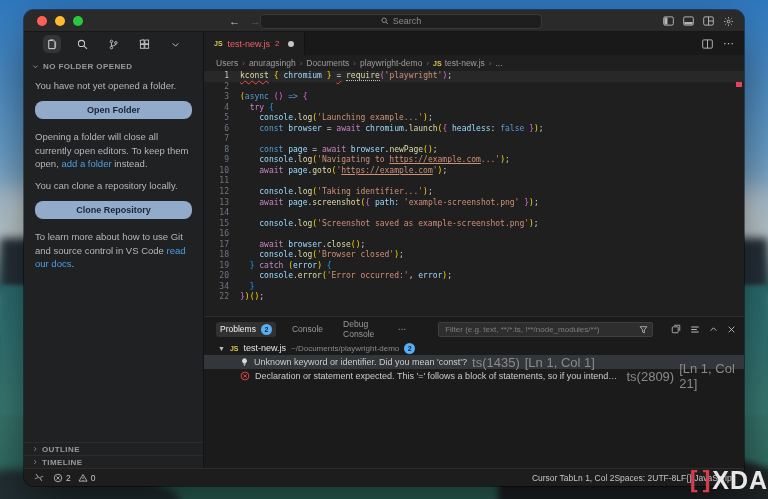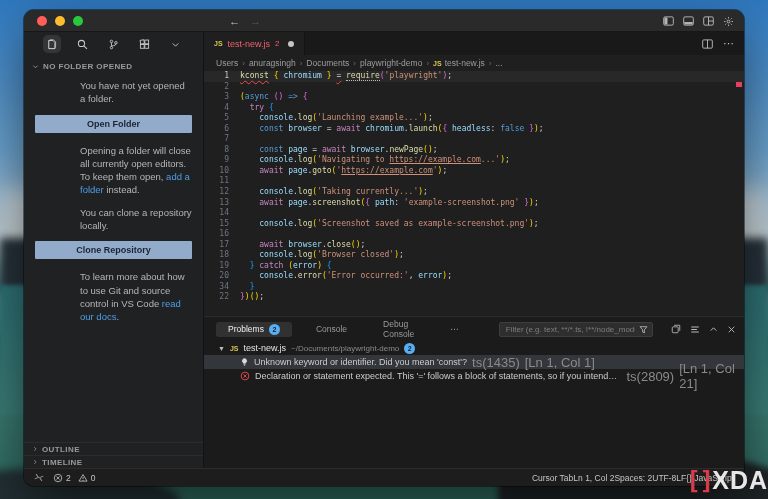--- a/index.html
+++ b/index.html
@@ -34,22 +34,22 @@
   
   .main { flex:1; display:flex; min-height:0; }
 
   
   .sidebar { width:180px; flex:0 0 180px; background:#202122; border-right:1px solid #131313; display:flex; flex-direction:column; font-size:9.5px; color:#b6b6b6; }
   .act-row { height:24px; display:flex; align-items:center; justify-content:center; gap:13px; color:#c9c9c9; }
   .act-btn { width:18px; height:18px; display:flex; align-items:center; justify-content:center; border-radius:5px; }
   .act-btn.active { background:#343536; color:#e6e6e6; }
   .side-header { display:flex; align-items:center; gap:4px; padding:6px 8px 4px 8px; color:#9a9a9a; font-size:8px; font-weight:bold; letter-spacing:.4px; }
   .side-body { padding:4px 11px 0 11px; line-height:1.4; }
-  .side-body p { margin-bottom:9px;margin-left:45px; }
-  .side-btn { display:block; width:100%; height:18px; border:none; border-radius:1px; background:#92abca; color:#1b2433;
+  .side-body p { margin-bottom:9px; }
+  .side-btn { display:block; width:100%; height:18px; border:none; border-radius:8px; background:#92abca; color:#1b2433;
     font-family:"Liberation Sans",sans-serif; font-size:9px; font-weight:bold; margin:2px 0 11px 0; cursor:pointer; }
   .link { color:#4d9fe6; cursor:pointer; }
   .side-bottom { margin-top:auto; font-size:8px; font-weight:bold; color:#9a9a9a; letter-spacing:.4px; }
   .side-sec { height:13px; display:flex; align-items:center; gap:4px; border-top:1px solid #2c2c2c; padding-left:8px; }
 
   
   .editor-col { flex:1; display:flex; flex-direction:column; min-width:0; background:#1f1f1f; }
   .tabbar { height:23px; flex:0 0 23px; background:#191919; display:flex; position:relative; }
   .tab { height:100%; padding:0 10px; display:flex; align-items:center; gap:5px; background:#1f1f1f; border-right:1px solid #131313; font-size:9px; }
   .js-badge { color:#d8c64f; font-size:7px; font-weight:bold; }
@@ -71,21 +71,21 @@
   .tok-pl{color:#d4d4d4} .tok-kw{color:#569cd6} .tok-ct{color:#c586c0} .tok-vr{color:#9cdcfe}
   .tok-fn{color:#dcdcaa} .tok-st{color:#ce9178} .tok-b1{color:#ffd700} .tok-b2{color:#da70d6} .tok-b3{color:#179fff}
   .tok-err { text-decoration:underline wavy #f14c4c 1px; text-underline-offset:2px; }
   .tok-ul { text-decoration:underline; }
   .tok-du { border-bottom:1px dotted #bdbdbd; }
   .ruler-marker { position:absolute; top:11px; right:2px; width:6px; height:5px; background:#e4415e; }
 
   
   .panel { height:152px; flex:0 0 152px; background:#1b1b1c; border-top:1px solid #2c2c2c; display:flex; flex-direction:column; font-size:9px; }
   .panel-header { height:24px; flex:0 0 24px; display:flex; align-items:center; padding:0 8px 0 12px; gap:14px; }
-  .ptab { color:#9a9a9a; font-size:8.5px; display:flex; align-items:center; gap:5px; cursor:pointer; padding:2px 12px; border-radius:3px; }
+  .ptab { color:#9a9a9a; font-size:8.5px; display:flex; align-items:center; gap:5px; cursor:pointer; padding:2px 4px; border-radius:3px; }
   .ptab.active { color:#f0f0f0; background:#313132; }
   .pbadge { width:11px; height:11px; border-radius:50%; background:#58aef2; color:#0e2036; font-size:7px; font-weight:bold; display:flex; align-items:center; justify-content:center; }
   .panel-spacer { flex:1; }
   .filter-box { width:240px; height:15px; background:#2e2e2f; border:1px solid #3e3e3f; border-radius:2px; display:flex; align-items:center; padding:0 4px 0 6px; gap:4px; }
   .filter-box input { flex:1; background:transparent; border:none; outline:none; color:#bbbbbb; font-size:8px; font-family:"Liberation Sans",sans-serif; }
   .filter-box input::placeholder { color:#7e7e7e; }
   .ph-icons { display:flex; align-items:center; gap:9px; color:#c5c5c5; margin-left:4px; }
   .panel-tree { flex:1; overflow:hidden; }
   .tree-file { height:14px; display:flex; align-items:center; gap:5px; padding-left:14px; }
   .tree-file .fname { color:#e4e4e4; }
@@ -125,20 +125,27 @@
   <div class="titlebar">
     <div class="lights">
       <div class="light red"></div>
       <div class="light yellow"></div>
       <div class="light green"></div>
     </div>
     <div class="nav-arrows">
       <span>←</span>
       <span class="fwd">→</span>
     </div>
+    <div class="tb-search">
+      <svg width="8" height="8" viewBox="0 0 16 16">
+          <circle cx="6.5" cy="6.5" r="4.5" fill="none" stroke="#8b8b8b" stroke-width="2"></circle>
+          <line x1="10" y1="10" x2="14" y2="14" stroke="#8b8b8b" stroke-width="2"></line>
+        </svg>
+      <span>Search</span>
+    </div>
     <div class="tb-icons">
       <svg width="11" height="10" viewBox="0 0 16 14">
           <rect x="1" y="1" width="14" height="12" rx="2" fill="none" stroke="#b5b5b5" stroke-width="1.4"></rect>
           <rect x="2" y="2" width="4.5" height="10" fill="#b5b5b5"></rect>
         </svg>
       <svg width="11" height="10" viewBox="0 0 16 14">
           <rect x="1" y="1" width="14" height="12" rx="2" fill="none" stroke="#b5b5b5" stroke-width="1.4"></rect>
           <rect x="2" y="8.5" width="12" height="3.5" fill="#b5b5b5"></rect>
         </svg>
       <svg width="11" height="10" viewBox="0 0 16 14">
@@ -274,21 +281,21 @@
           <div class="code-line"><span class="gutter">2</span><span class="ct"></span></div>
           <div class="code-line"><span class="gutter">3</span><span class="ct"><span class="tok-b1">(</span><span class="tok-kw">async</span><span class="tok-pl"> </span><span class="tok-b2">()</span><span class="tok-pl"> </span><span class="tok-kw">=&gt;</span><span class="tok-pl"> </span><span class="tok-b2">{</span></span></div>
           <div class="code-line"><span class="gutter">4</span><span class="ct"><span class="tok-pl">  </span><span class="tok-ct">try</span><span class="tok-pl"> </span><span class="tok-b3">{</span></span></div>
           <div class="code-line"><span class="gutter">5</span><span class="ct"><span class="tok-pl">    </span><span class="tok-vr">console</span><span class="tok-pl">.</span><span class="tok-fn">log</span><span class="tok-b1">(</span><span class="tok-st">'Launching example...'</span><span class="tok-b1">)</span><span class="tok-pl">;</span></span></div>
           <div class="code-line"><span class="gutter">6</span><span class="ct"><span class="tok-pl">    </span><span class="tok-kw">const</span><span class="tok-pl"> </span><span class="tok-vr">browser</span><span class="tok-pl"> = </span><span class="tok-ct">await</span><span class="tok-pl"> </span><span class="tok-vr">chromium</span><span class="tok-pl">.</span><span class="tok-fn">launch</span><span class="tok-b1">(</span><span class="tok-b2">{</span><span class="tok-pl"> </span><span class="tok-vr">headless</span><span class="tok-pl">: </span><span class="tok-kw">false</span><span class="tok-pl"> </span><span class="tok-b2">}</span><span class="tok-b1">)</span><span class="tok-pl">;</span></span></div>
           <div class="code-line"><span class="gutter">7</span><span class="ct"></span></div>
           <div class="code-line"><span class="gutter">8</span><span class="ct"><span class="tok-pl">    </span><span class="tok-kw">const</span><span class="tok-pl"> </span><span class="tok-vr">page</span><span class="tok-pl"> = </span><span class="tok-ct">await</span><span class="tok-pl"> </span><span class="tok-vr">browser</span><span class="tok-pl">.</span><span class="tok-fn">newPage</span><span class="tok-b1">()</span><span class="tok-pl">;</span></span></div>
           <div class="code-line"><span class="gutter">9</span><span class="ct"><span class="tok-pl">    </span><span class="tok-vr">console</span><span class="tok-pl">.</span><span class="tok-fn">log</span><span class="tok-b1">(</span><span class="tok-st">'Navigating to </span><span class="tok-st tok-ul">https://example.com</span><span class="tok-st">...'</span><span class="tok-b1">)</span><span class="tok-pl">;</span></span></div>
           <div class="code-line"><span class="gutter">10</span><span class="ct"><span class="tok-pl">    </span><span class="tok-ct">await</span><span class="tok-pl"> </span><span class="tok-vr">page</span><span class="tok-pl">.</span><span class="tok-fn">goto</span><span class="tok-b1">(</span><span class="tok-st">'</span><span class="tok-st tok-ul">https://example.com</span><span class="tok-st">'</span><span class="tok-b1">)</span><span class="tok-pl">;</span></span></div>
           <div class="code-line"><span class="gutter">11</span><span class="ct"></span></div>
-          <div class="code-line"><span class="gutter">12</span><span class="ct"><span class="tok-pl">    </span><span class="tok-vr">console</span><span class="tok-pl">.</span><span class="tok-fn">log</span><span class="tok-b1">(</span><span class="tok-st">'Taking currently...'</span><span class="tok-b1">)</span><span class="tok-pl">;</span></span></div>
+          <div class="code-line"><span class="gutter">12</span><span class="ct"><span class="tok-pl">    </span><span class="tok-vr">console</span><span class="tok-pl">.</span><span class="tok-fn">log</span><span class="tok-b1">(</span><span class="tok-st">'Taking identifier...'</span><span class="tok-b1">)</span><span class="tok-pl">;</span></span></div>
           <div class="code-line"><span class="gutter">13</span><span class="ct"><span class="tok-pl">    </span><span class="tok-ct">await</span><span class="tok-pl"> </span><span class="tok-vr">page</span><span class="tok-pl">.</span><span class="tok-fn">screenshot</span><span class="tok-b1">(</span><span class="tok-b2">{</span><span class="tok-pl"> </span><span class="tok-vr">path</span><span class="tok-pl">: </span><span class="tok-st">'example-screenshot.png'</span><span class="tok-pl"> </span><span class="tok-b2">}</span><span class="tok-b1">)</span><span class="tok-pl">;</span></span></div>
           <div class="code-line"><span class="gutter">14</span><span class="ct"></span></div>
           <div class="code-line"><span class="gutter">15</span><span class="ct"><span class="tok-pl">    </span><span class="tok-vr">console</span><span class="tok-pl">.</span><span class="tok-fn">log</span><span class="tok-b1">(</span><span class="tok-st">'Screenshot saved as example-screenshot.png'</span><span class="tok-b1">)</span><span class="tok-pl">;</span></span></div>
           <div class="code-line"><span class="gutter">16</span><span class="ct"></span></div>
           <div class="code-line"><span class="gutter">17</span><span class="ct"><span class="tok-pl">    </span><span class="tok-ct">await</span><span class="tok-pl"> </span><span class="tok-vr">browser</span><span class="tok-pl">.</span><span class="tok-fn">close</span><span class="tok-b1">()</span><span class="tok-pl">;</span></span></div>
           <div class="code-line"><span class="gutter">18</span><span class="ct"><span class="tok-pl">    </span><span class="tok-vr">console</span><span class="tok-pl">.</span><span class="tok-fn">log</span><span class="tok-b1">(</span><span class="tok-st">'Browser closed'</span><span class="tok-b1">)</span><span class="tok-pl">;</span></span></div>
           <div class="code-line"><span class="gutter">19</span><span class="ct"><span class="tok-pl">  </span><span class="tok-b3">}</span><span class="tok-pl"> </span><span class="tok-ct">catch</span><span class="tok-pl"> </span><span class="tok-b1">(</span><span class="tok-vr">error</span><span class="tok-b1">)</span><span class="tok-pl"> </span><span class="tok-b3">{</span></span></div>
           <div class="code-line"><span class="gutter">20</span><span class="ct"><span class="tok-pl">    </span><span class="tok-vr">console</span><span class="tok-pl">.</span><span class="tok-fn">error</span><span class="tok-b1">(</span><span class="tok-st">'Error occurred:'</span><span class="tok-pl">, </span><span class="tok-vr">error</span><span class="tok-b1">)</span><span class="tok-pl">;</span></span></div>
           <div class="code-line"><span class="gutter">34</span><span class="ct"><span class="tok-pl">  </span><span class="tok-b3">}</span></span></div>
           <div class="code-line"><span class="gutter">22</span><span class="ct"><span class="tok-b2">}</span><span class="tok-b1">)</span><span class="tok-b1">()</span><span class="tok-pl">;</span></span></div>

